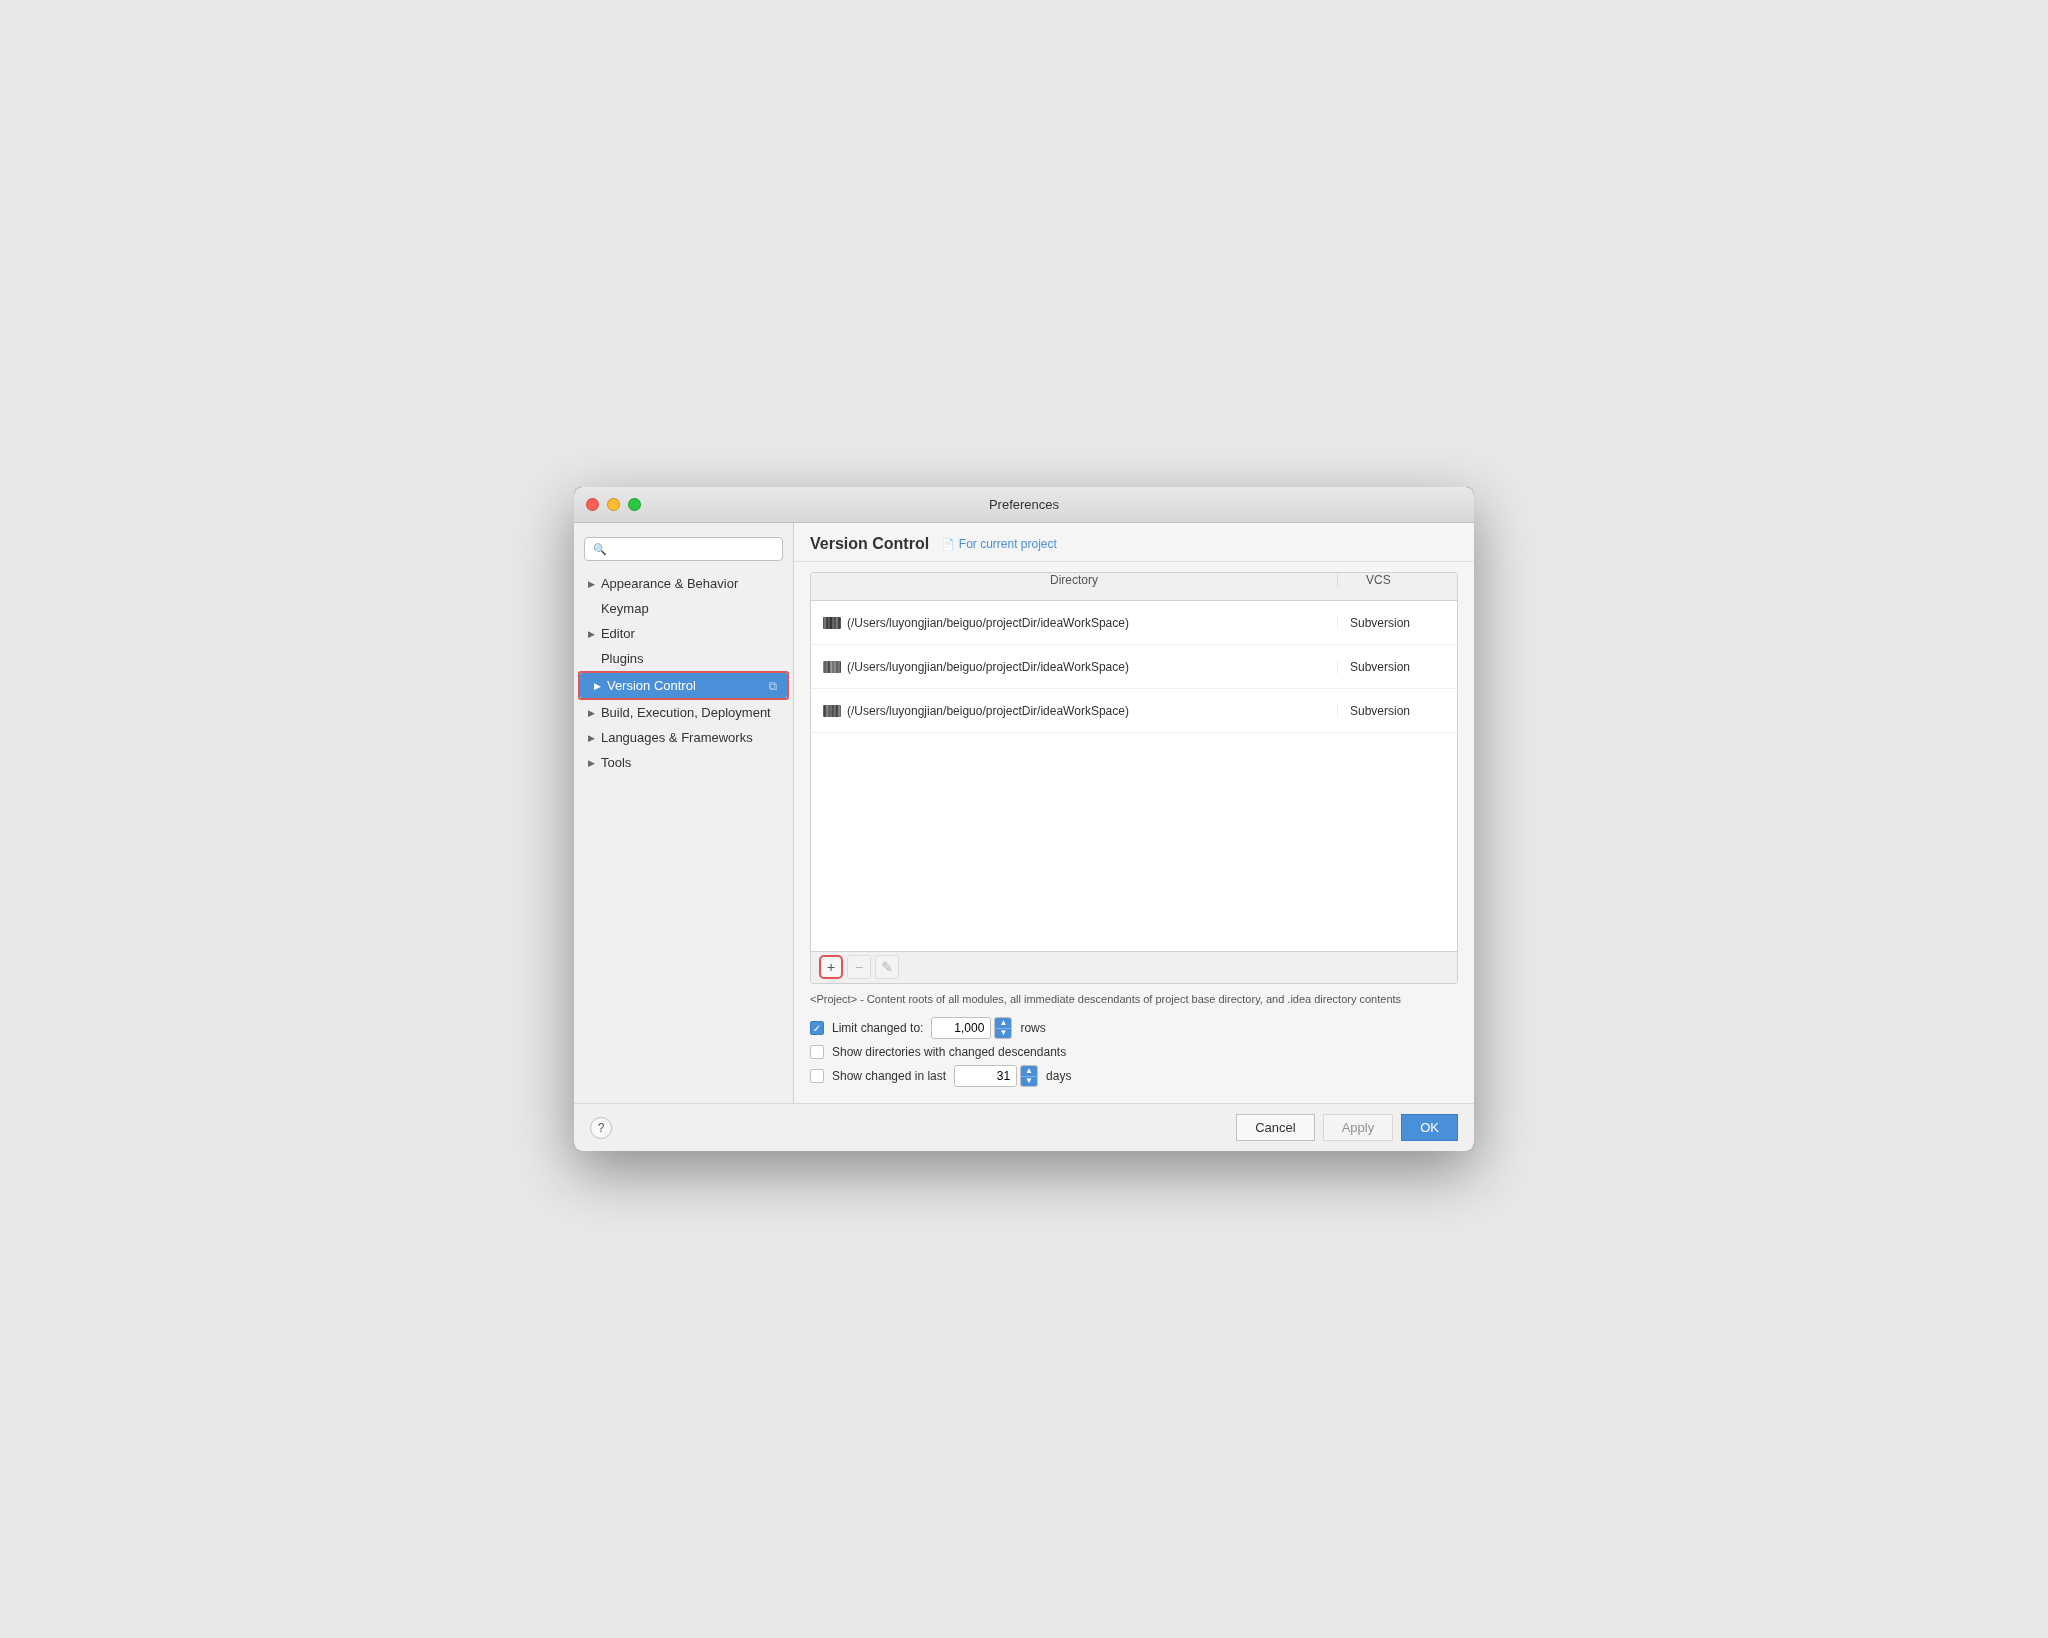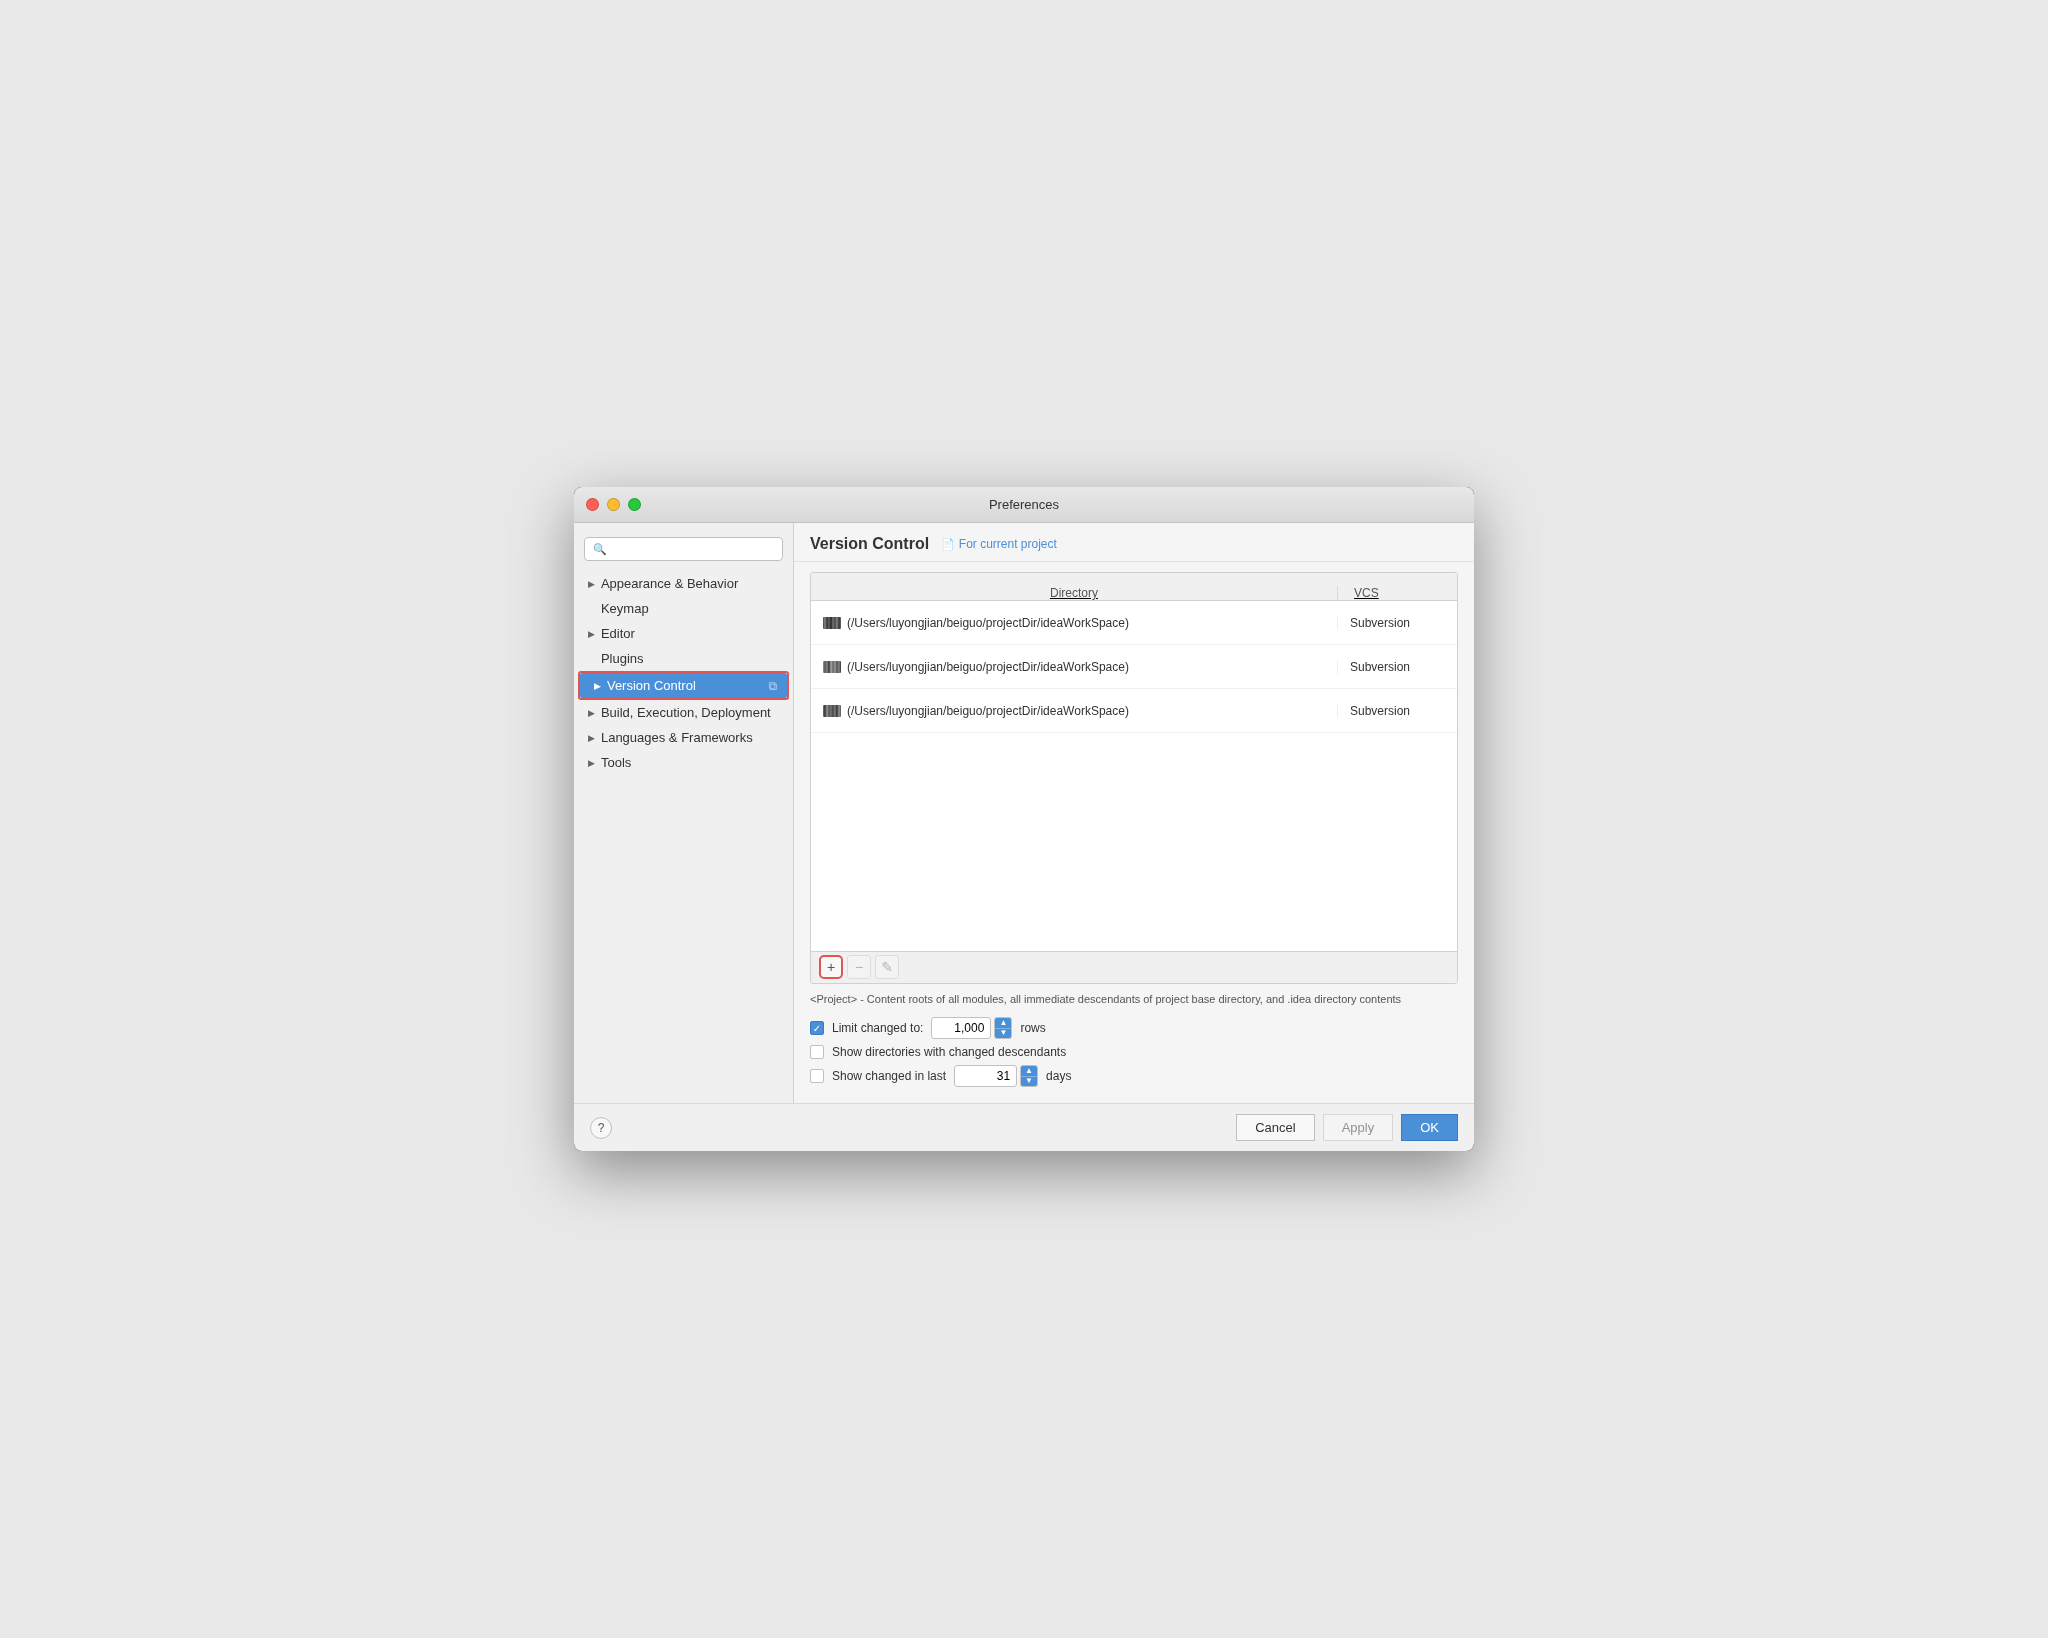--- a/index.html
+++ b/index.html
@@ -149,33 +149,32 @@
       border-radius: 3px;
       overflow: hidden;
       display: flex;
       flex-direction: column;
     }
     .table-header {
       display: flex;
       background: #f0f0f0;
       border-bottom: 1px solid #d0d0d0;
       height: 28px;
-      align-items: flex-end;
-      text-decoration: underline;
+      align-items: flex-start;
     }
     .col-directory {
       flex: 1;
       padding: 0 12px;
       font-size: 12px;
       color: #555;
       text-align: center;
     }
     .col-vcs {
       width: 120px;
-      padding: 0 16px;
+      padding: 0 28px;
       font-size: 12px;
       color: #555;
       text-align: left;
       border-left: 1px solid #d8d8d8;
     }
     .table-row {
       display: flex;
       align-items: center;
       border-bottom: 1px solid #efefef;
       height: 44px;

